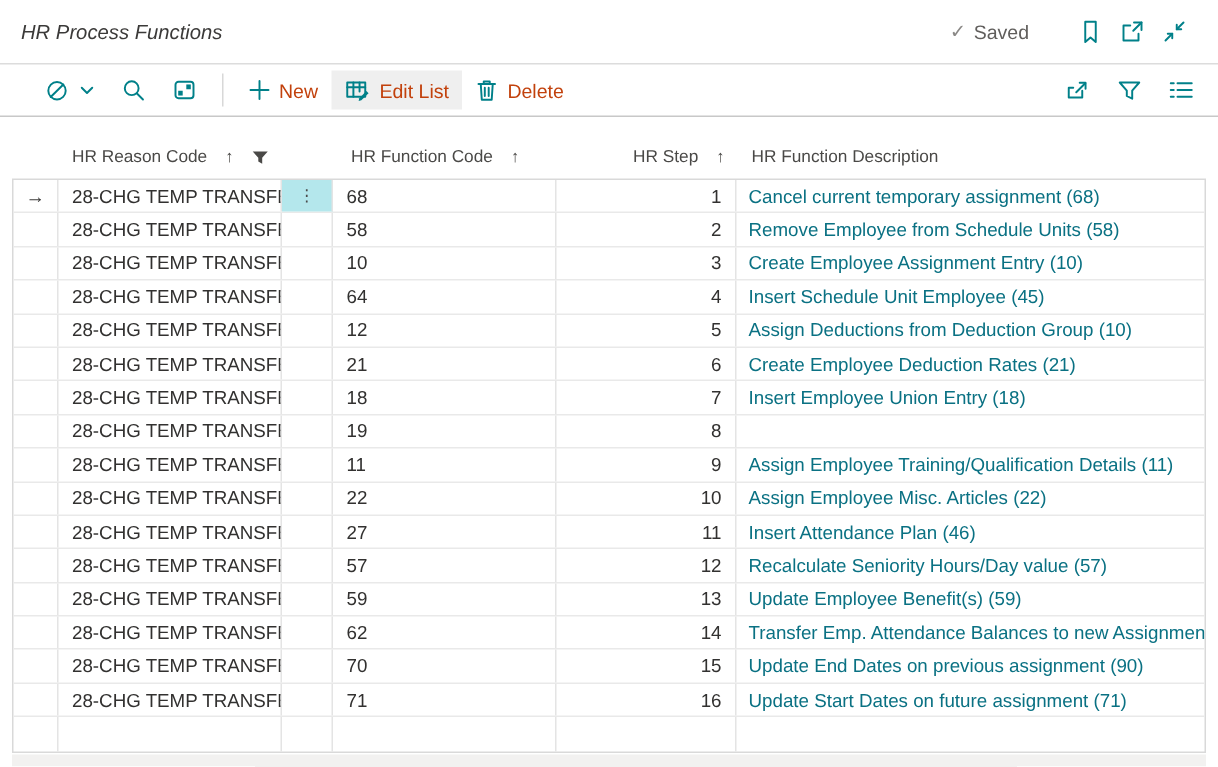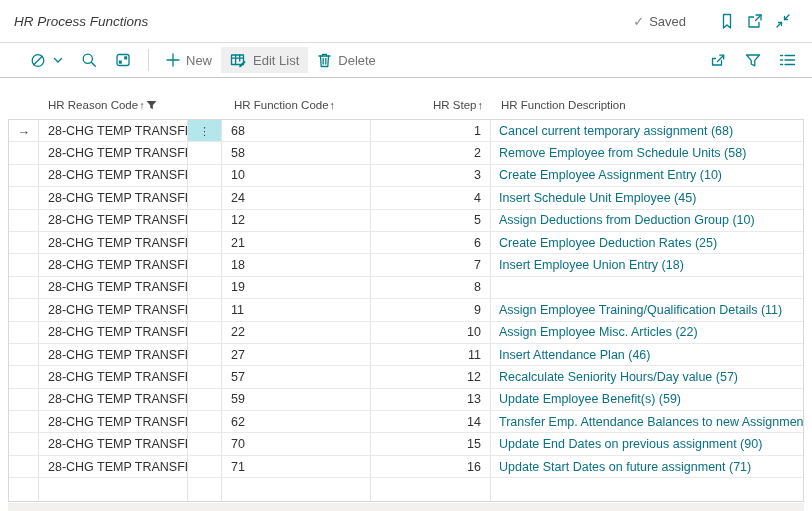--- a/index.html
+++ b/index.html
@@ -12,30 +12,30 @@
   .titlebar .spacer { flex:1; }
   .saved { display:flex; align-items:center; gap:5px; font-size:13px; color:#605e5c; margin-right:28px; }
   .saved .check { color:#8a8886; font-size:13px; }
   .tb-iconbtn { width:26px; height:26px; display:flex; align-items:center; justify-content:center; cursor:pointer; }
   .tb-iconbtn + .tb-iconbtn { margin-left:2px; }
   svg.ic { stroke:#008089; fill:none; stroke-width:1.3; stroke-linecap:round; stroke-linejoin:round; }
 
   
   .toolbar { height:36px; border-top:1px solid #dcdcdc; border-bottom:1px solid #c8c8c8;
     display:flex; align-items:center; padding:0 14px 0 26px; }
-  .tool { display:flex; align-items:center; gap:6px; font-size:13px; color:#737373;
+  .tool { display:flex; align-items:center; gap:6px; font-size:13px; color:#c2410c;
     padding:5px 9px; cursor:pointer; white-space:nowrap; }
   .tool.selected { background:#efefef; }
   .vsep { width:1px; height:22px; background:#d8d8d8; margin:0 8px; }
   .toolbar .spacer { flex:1; }
 
   
   .table-wrap { margin:12px 8px 0 8px; width:796px; }
   .thead { display:flex; height:29px; align-items:center; font-size:11.5px; color:#4a4947; }
-  .th { display:flex; align-items:center; gap:1px; }
+  .th { display:flex; align-items:center; gap:12px; }
   .sort-asc::after { content:"\2191"; font-size:11px; color:#4a4947; }
   .grid { border:1px solid #d9d9d9; }
   .row { display:flex; height:22.4px; border-bottom:1px solid #e9e9e9; }
   .row:last-child { border-bottom:none; }
   .cell { border-right:1px solid #e4e4e4; display:flex; align-items:center;
     font-size:12.5px; overflow:hidden; white-space:nowrap; }
   .c-arrow { width:30px; justify-content:center; }
   .c-reason { width:149px; padding-left:9px; }
   .c-dots { width:34px; justify-content:center; }
   .c-code { width:149px; padding-left:9px; }
@@ -222,21 +222,21 @@
   </div>
 
   <div class="row">
     <span class="cell c-arrow">
           <span class="arrow-glyph">→</span>
         </span>
     <span class="cell c-reason">28-CHG TEMP TRANSFER</span>
     <span class="cell c-dots">
           <span class="dots-glyph">⋮</span>
         </span>
-    <span class="cell c-code">24</span>
+    <span class="cell c-code">64</span>
     <span class="cell c-step">4</span>
     <span class="cell c-desc">
           <span class="desc-link">Insert Schedule Unit Employee (45)</span>
         </span>
   </div>
 
   <div class="row">
     <span class="cell c-arrow">
           <span class="arrow-glyph">→</span>
         </span>
@@ -255,21 +255,21 @@
     <span class="cell c-arrow">
           <span class="arrow-glyph">→</span>
         </span>
     <span class="cell c-reason">28-CHG TEMP TRANSFER</span>
     <span class="cell c-dots">
           <span class="dots-glyph">⋮</span>
         </span>
     <span class="cell c-code">21</span>
     <span class="cell c-step">6</span>
     <span class="cell c-desc">
-          <span class="desc-link">Create Employee Deduction Rates (25)</span>
+          <span class="desc-link">Create Employee Deduction Rates (21)</span>
         </span>
   </div>
 
   <div class="row">
     <span class="cell c-arrow">
           <span class="arrow-glyph">→</span>
         </span>
     <span class="cell c-reason">28-CHG TEMP TRANSFER</span>
     <span class="cell c-dots">
           <span class="dots-glyph">⋮</span>

